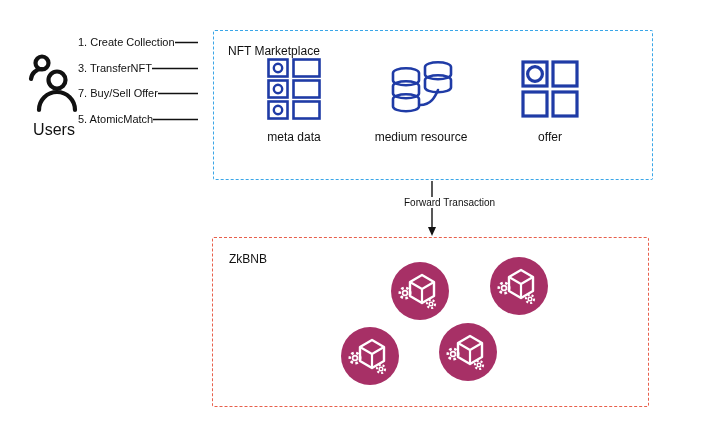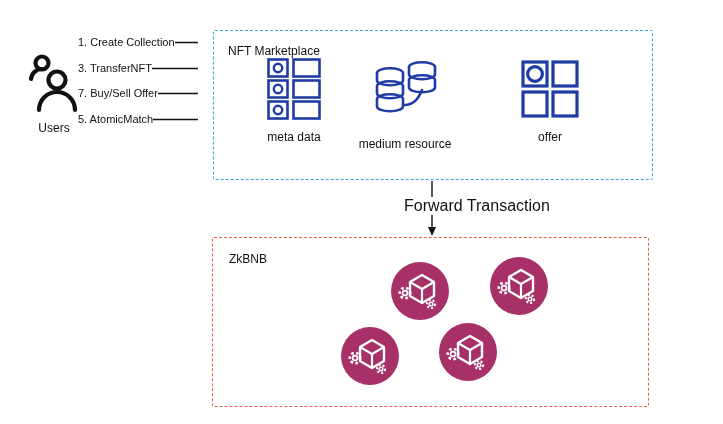--- a/index.html
+++ b/index.html
@@ -2,42 +2,42 @@
 <html style="--marketplace-border: #3AA6E8; --zkbnb-border: #E8604C; --icon-blue: #1F3BA6; --node-fill: #A73066; --arrow-black: #111111;"><head>
 <meta charset="utf-8">
 <style>
   * { margin:0; padding:0; box-sizing:border-box; }
   html,body { background:#ffffff; }
   body { font-family:"Liberation Sans", sans-serif; color:#111; }
   .canvas { position:relative; width:723px; height:424px; background:#fff; overflow:hidden; }
 
   
   .actor { position:absolute; left:22px; top:54px; width:64px; text-align:center; }
-  .actor-label { margin-top:3px; font-size:12px; }
+  .actor-label { margin-top:3px; font-size:16px; }
 
   
   .flows { position:absolute; left:78px; top:30px; width:120px; }
   .flow-row { height:25.5px; display:flex; flex-direction:row; align-items:center; justify-content:flex-end; }
   .flow-label { font-size:11px; white-space:nowrap; line-height:13px; }
   .flow-arrow { display:block; }
 
   
   .mbox { position:absolute; left:213px; top:30px; width:440px; height:150px;
           border:1.6px dashed var(--marketplace-border,#3AA6E8); border-radius:2px; }
   .mbox-title { position:absolute; left:14px; top:13px; font-size:12px; }
   .comp { position:absolute; top:24px; display:flex; flex-direction:column; align-items:center; }
   .comp-icon-wrap { height:68px; display:flex; align-items:center; justify-content:center; }
   .comp-label { margin-top:7px; font-size:12px; white-space:nowrap; }
   .comp1 { left:18px;  width:124px; }
-  .comp2 { left:126px; width:130px;gap:7px; }
+  .comp2 { left:142px; width:130px; }
   .comp3 { left:276px; width:120px; }
 
   
   .fwd-arrow { position:absolute; left:426px; top:181px; z-index:0; }
-  .fwd-label { position:absolute; left:401px; top:197px; font-size:16px; background:#fff; padding:0 3px; z-index:1; }
+  .fwd-label { position:absolute; left:401px; top:197px; font-size:10px; background:#fff; padding:0 3px; z-index:1; }
 
   
   .zbox { position:absolute; left:212px; top:237px; width:437px; height:170px;
           border:1.6px dashed var(--zkbnb-border,#E8604C); border-radius:2px; }
   .zbox-title { position:absolute; left:16px; top:14px; font-size:12px; }
   .node { position:absolute; width:58px; height:58px; }
   .node-1 { left:178px; top:24px; }
   .node-2 { left:277px; top:19px; }
   .node-3 { left:128px; top:89px; }
   .node-4 { left:226px; top:85px; }

